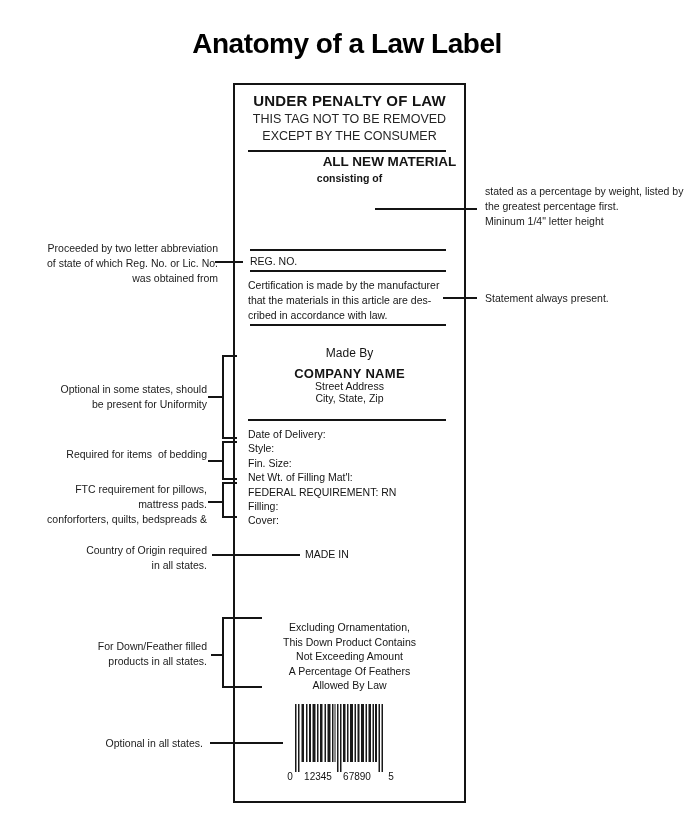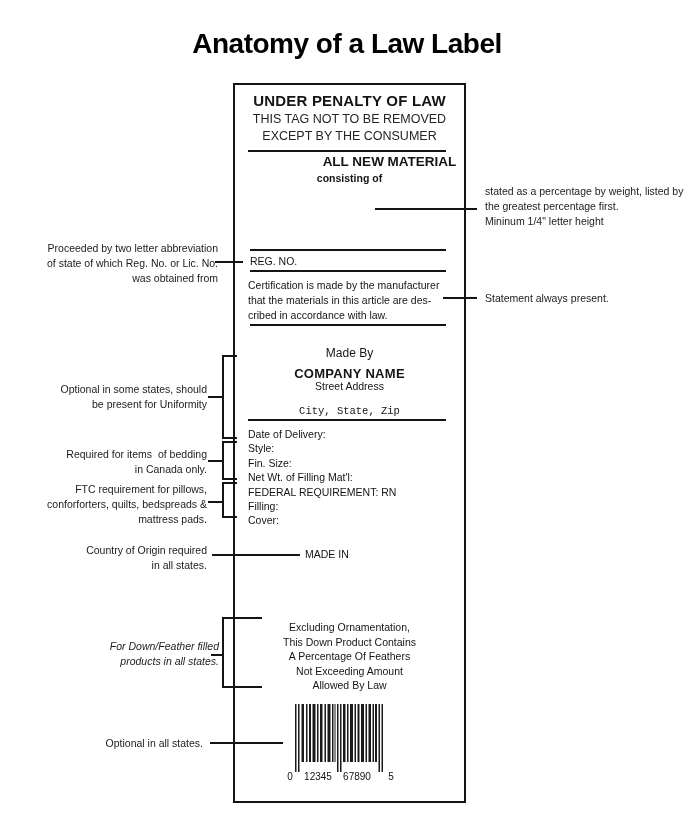--- a/index.html
+++ b/index.html
@@ -60,41 +60,41 @@
     <div>Certification is made by the manufacturer</div>
     <div>that the materials in this article are des-</div>
     <div>cribed in accordance with law.</div>
   </div>
 
   <div class="hr" style="top:324px;left:250px;width:196px;"></div>
 
   <div class="lbl-center fs12" style="top:346px;">Made By</div>
   <div class="lbl-center fs13b" style="top:366px;">COMPANY NAME</div>
   <div class="lbl-center fs105" style="top:380px;">Street Address</div>
-  <div class="lbl-center fs105" style="top:405px;font-family:Liberation Mono, monospace;">City, State, Zip</div>
+  <div class="lbl-center fs105" style="top:392px;">City, State, Zip</div>
 
   <div class="hr" style="top:419px;"></div>
 
   <div class="ann fields" style="top:427px;left:248px;line-height:14.4px;color:#141414;">
     <div>Date of Delivery:</div>
     <div>Style:</div>
     <div>Fin. Size:</div>
     <div>Net Wt. of Filling Mat'l:</div>
     <div>FEDERAL REQUIREMENT: RN</div>
     <div>Filling:</div>
     <div>Cover:</div>
   </div>
 
   <div class="lbl-left fs105" style="top:548px;left:305px;">MADE IN</div>
 
   <div class="ann lbl-center" style="top:620px;line-height:14.5px;color:#141414;">
     <div>Excluding Ornamentation,</div>
     <div>This Down Product Contains</div>
+    <div>Not Exceeding Amount</div>
     <div>A Percentage Of Feathers</div>
-    <div>Not Exceeding Amount</div>
     <div>Allowed By Law</div>
   </div>
 
   <svg class="abs" style="left:286px;top:702px;" width="112" height="82" viewBox="0 0 112 82">
     <g fill="#1a1a1a">
       <rect x="9" y="2" width="1.5" height="68"></rect>
         <rect x="12" y="2" width="1.5" height="68"></rect>
       <rect x="15.5" y="2" width="2.5" height="58"></rect>
         <rect x="20" y="2" width="1.5" height="58"></rect>
       <rect x="23" y="2" width="2" height="58"></rect>
@@ -158,35 +158,34 @@
     <div>was obtained from</div>
   </div>
 
   <div class="ann ra" style="top:382px;left:40px;width:167px;">
     <div>Optional in some states, should</div>
     <div>be present for Uniformity</div>
   </div>
 
   <div class="ann ra" style="top:447px;left:40px;width:167px;line-height:14.5px;">
     <div>Required for items  of bedding</div>
-    <div>in Canada only.</div>
   </div>
 
   <div class="ann ra" style="top:482px;left:20px;width:187px;">
     <div>FTC requirement for pillows,</div>
+    <div>mattress pads.</div>
     <div>conforforters, quilts, bedspreads &amp;</div>
-    <div>mattress pads.</div>
   </div>
 
   <div class="ann ra" style="top:543px;left:40px;width:167px;">
     <div>Country of Origin required</div>
     <div>in all states.</div>
   </div>
 
-  <div class="ann ra" style="top:639px;left:52px;width:167px;font-style:italic;">
+  <div class="ann ra" style="top:639px;left:40px;width:167px;">
     <div>For Down/Feather filled</div>
     <div>products in all states.</div>
   </div>
 
   <div class="ann ra" style="top:736px;left:40px;width:163px;">
     <div>Optional in all states.</div>
   </div>
 
   <div class="ann" style="top:184px;left:485px;width:206px;">
     <div>stated as a percentage by weight, listed by</div>

